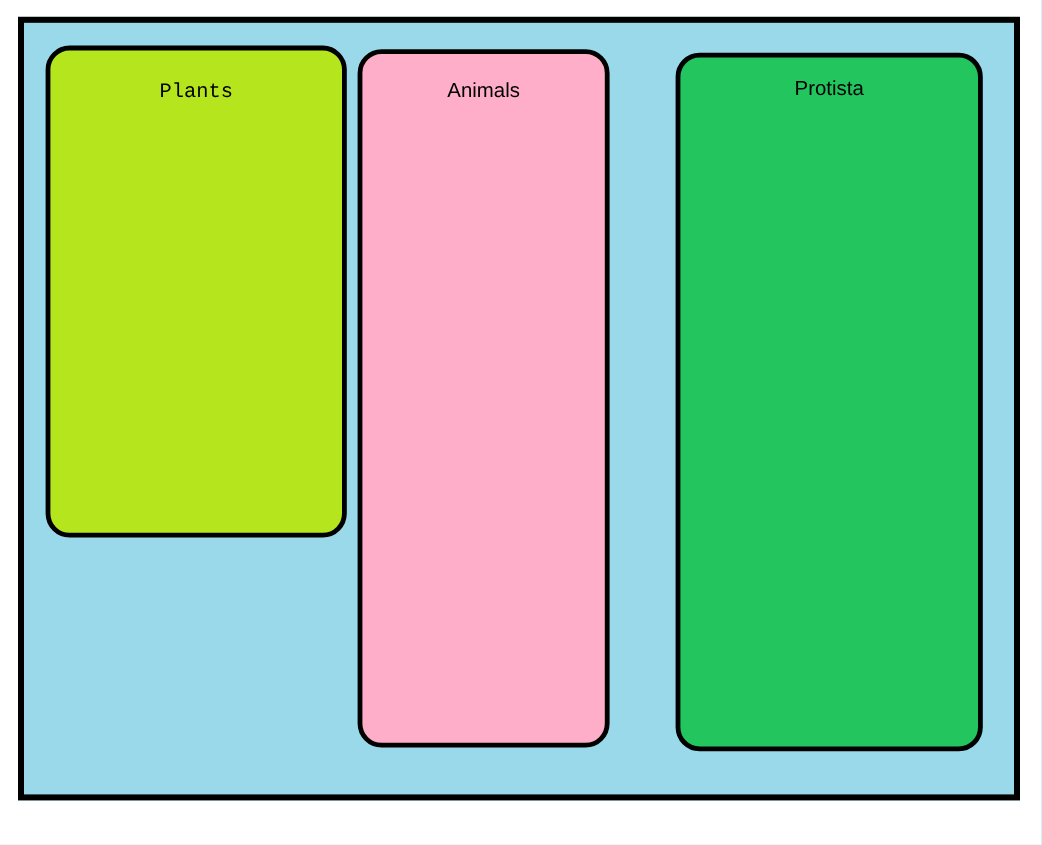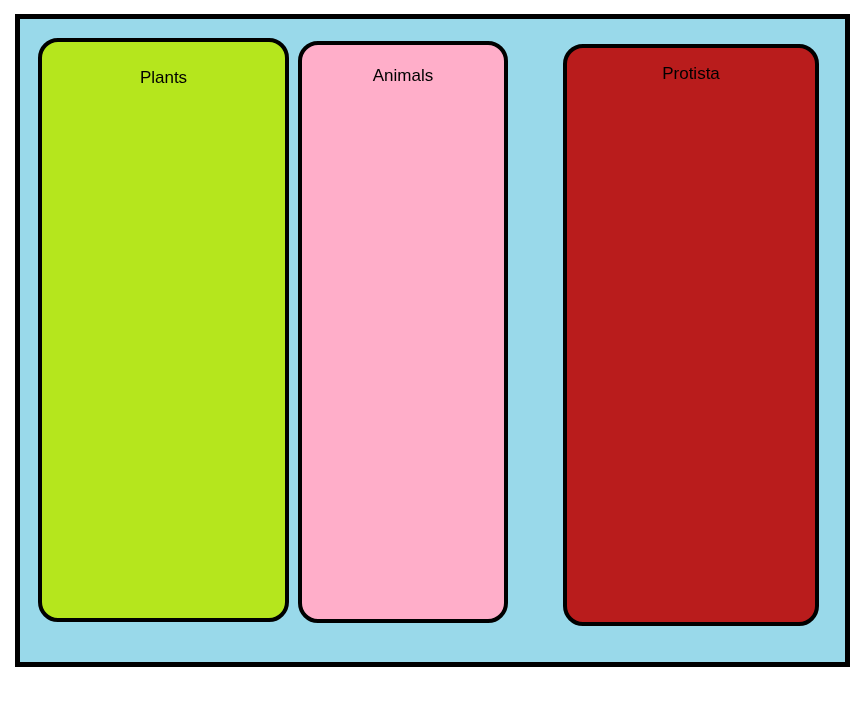--- a/index.html
+++ b/index.html
@@ -25,37 +25,37 @@
     border: 4px solid #000;
     border-radius: 20px;
     box-sizing: border-box;
   }
   .box-label {
     text-align: center;
     font-size: 17px;
     line-height: 20px;
     color: #000;
   }
-  .box-plants   { left: 18px;  top: 19px; width: 251px; height: 584px; }
+  .box-plants   { left: 18px;  top: 19px; width: 251px; height: 410px; font-family: Liberation Mono, monospace; }
   .box-animals  { left: 278px; top: 22px; width: 210px; height: 582px; }
   .box-protista { left: 543px; top: 25px; width: 256px; height: 582px; }
   .box-plants   .box-label { padding-top: 26px; }
   .box-animals  .box-label { padding-top: 21px; }
   .box-protista .box-label { padding-top: 16px; }
 </style>
 </head>
 <body>
 
 <div class="frame" style="background-color: rgb(153, 217, 234); border-color: rgb(0, 0, 0);">
 
   <div class="box box-plants" style="background-color: rgb(181, 230, 29); border-color: rgb(0, 0, 0);">
     <div class="box-label" style="color: rgb(0, 0, 0);">Plants</div>
   </div>
 
   <div class="box box-animals" style="background-color: rgb(255, 174, 201); border-color: rgb(0, 0, 0);">
     <div class="box-label" style="color: rgb(0, 0, 0);">Animals</div>
   </div>
 
-  <div class="box box-protista" style="background-color: #b91c1c; border-color: rgb(0, 0, 0);">
+  <div class="box box-protista" style="background-color: #22c55e; border-color: rgb(0, 0, 0);">
     <div class="box-label" style="color: rgb(0, 0, 0);">Protista</div>
   </div>
 
 </div>
 
 </body></html>

